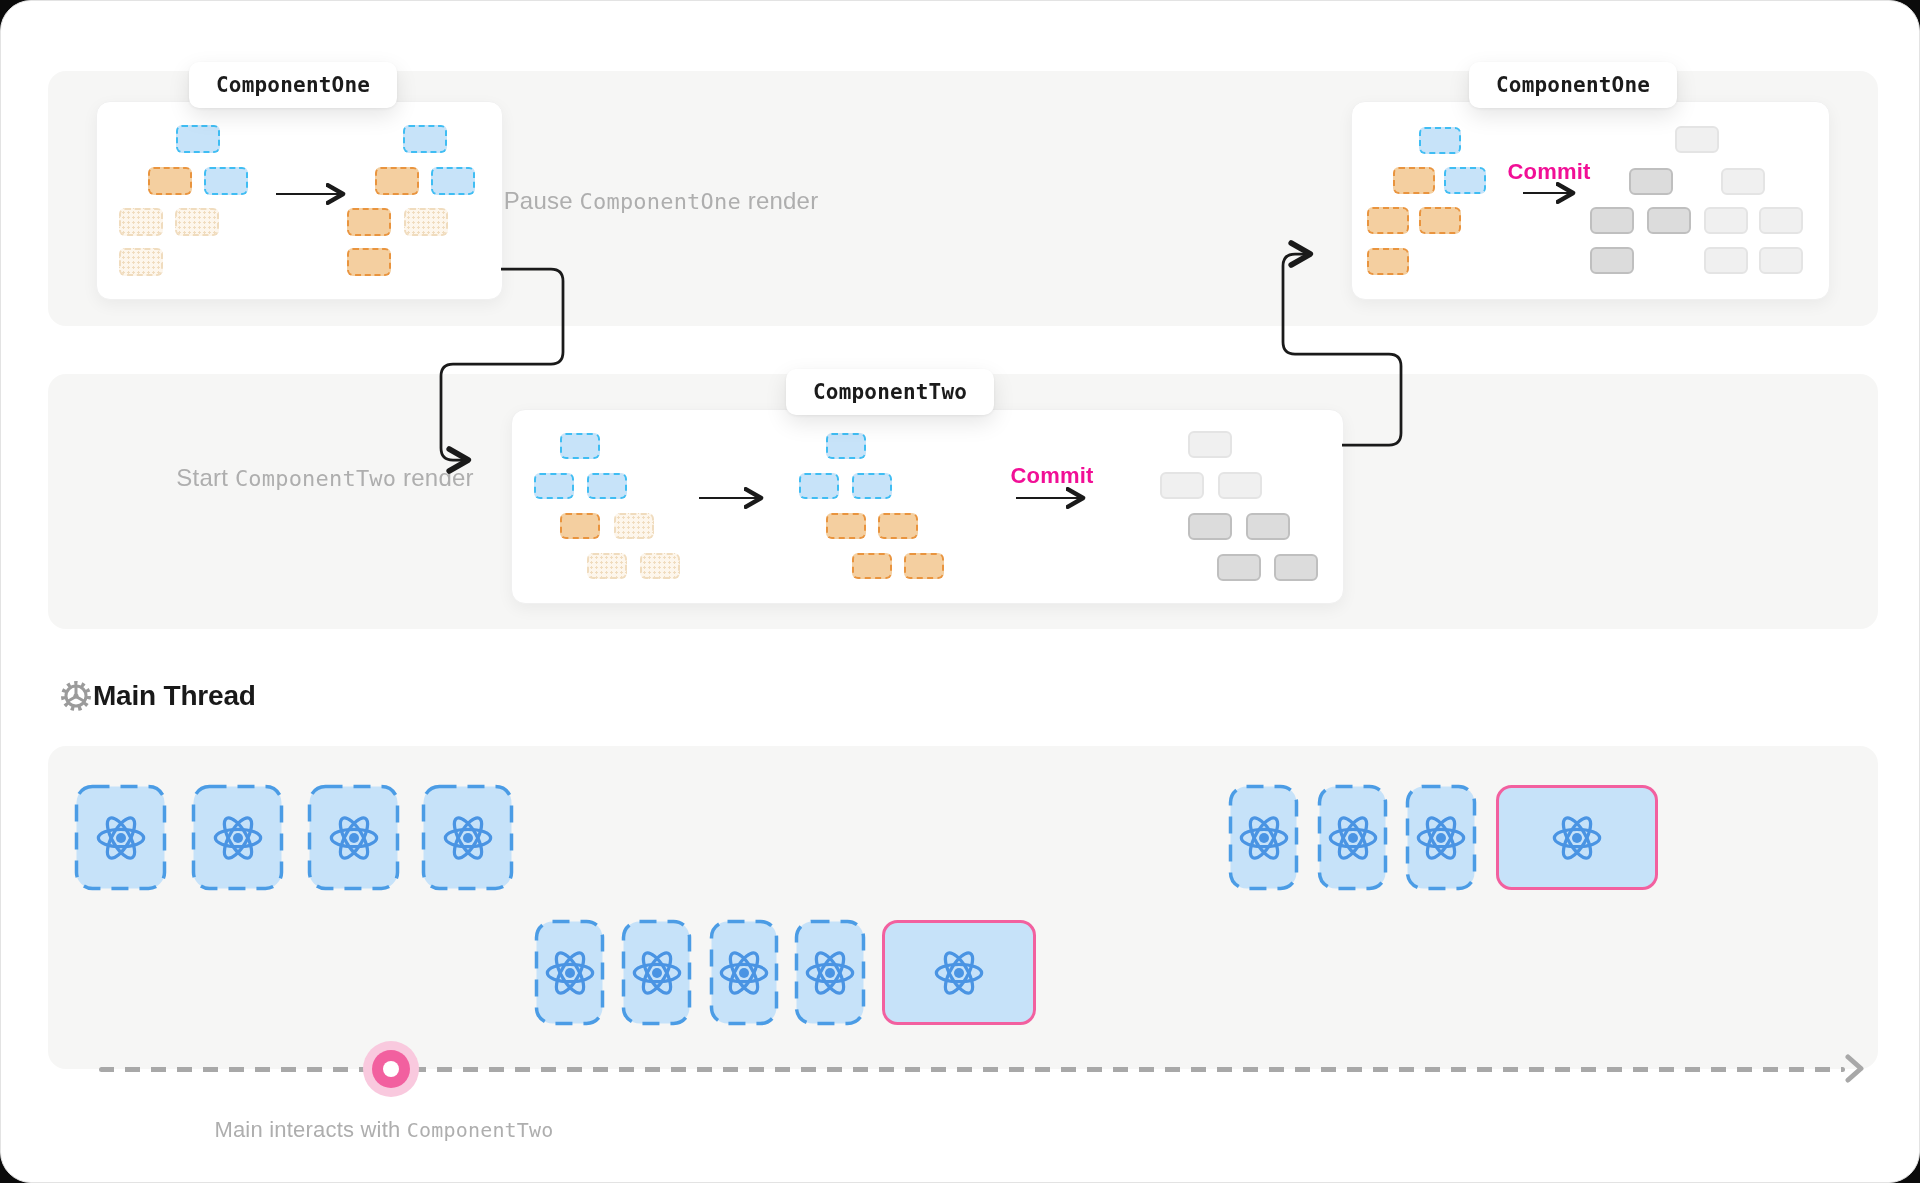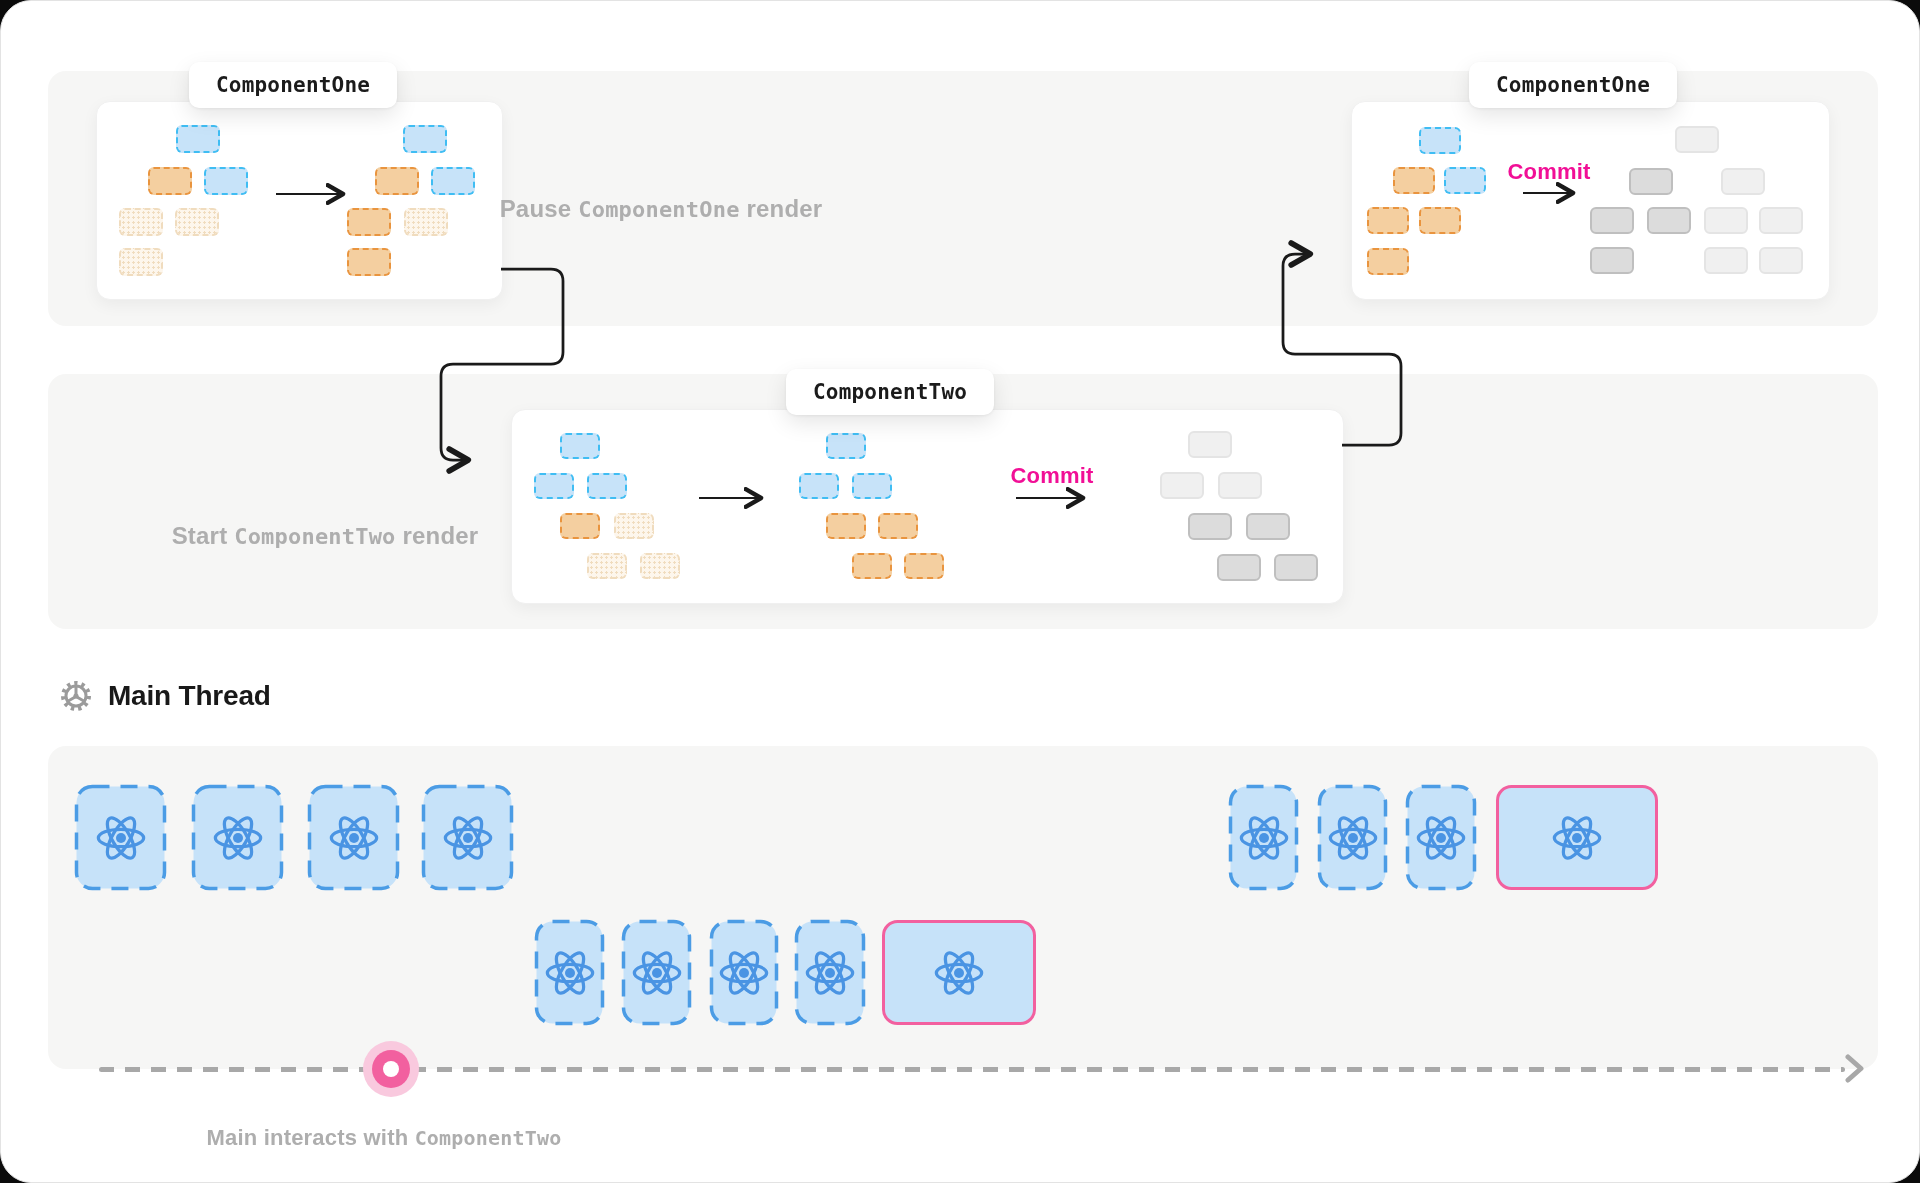--- a/index.html
+++ b/index.html
@@ -14,34 +14,34 @@
     box-shadow:0 5px 16px rgba(0,0,0,.05);}
   #card-one-before{left:95px;top:100px;width:405px;height:197px;}
   #card-one-after{left:1350px;top:100px;width:477px;height:197px;}
   #card-two{left:510px;top:408px;width:831px;height:193px;}
   .pill{position:absolute;height:46px;padding:0 27px;background:#fff;border-radius:10px;
     display:flex;align-items:center;justify-content:center;
     box-shadow:0 8px 22px rgba(0,0,0,.10),0 1px 3px rgba(0,0,0,.06);
     font-family:"DejaVu Sans Mono",monospace;font-size:21px;font-weight:600;color:#1b1b1b;
     letter-spacing:.2px;white-space:nowrap;z-index:6;}
   .glabel{position:absolute;transform:translate(-50%,-50%);white-space:nowrap;
-    color:#aeaeae;font-size:24px;font-weight:700;letter-spacing:.2px;z-index:3;margin-top:8px;}
+    color:#aeaeae;font-size:24px;font-weight:400;letter-spacing:.2px;z-index:3;}
   .glabel .mono{font-family:"DejaVu Sans Mono",monospace;font-size:22px;}
   .glabel.small{font-size:22px;}
   .glabel.small .mono{font-size:20px;}
   .commit{position:absolute;transform:translate(-50%,-50%);color:var(--commit_pink);
     font-size:22px;font-weight:700;letter-spacing:.2px;z-index:5;}
   .tbox{position:absolute;box-sizing:border-box;border-radius:6px;z-index:4;}
   .tbox.blue{background:var(--blue_fill);border:2.5px dashed var(--blue_border);}
   .tbox.orange{background:var(--orange_fill);border:2.5px dashed var(--orange_border);}
   .tbox.faded{background-color:var(--faded_fill);border:2px dashed var(--faded_border);
     background-image:radial-gradient(var(--faded_border) 1.1px,transparent 1.1px);background-size:5px 5px;}
   .tbox.grayd{background:var(--grayd_fill);border:2px solid var(--grayd_border);}
   .tbox.grayl{background:var(--grayl_fill);border:2px solid var(--grayl_border);}
-  #mt-header{position:absolute;left:58px;top:678px;display:flex;align-items:center;gap:15px;z-index:5;}
+  #mt-header{position:absolute;left:58px;top:678px;display:flex;align-items:center;z-index:5;}
   #mt-title{font-size:28px;font-weight:700;color:#191919;letter-spacing:-.2px;}
   .slice{position:absolute;display:flex;align-items:center;justify-content:center;z-index:4;}
   .slice svg.frame{position:absolute;left:0;top:0;}
   .slice .icon{position:relative;z-index:2;display:flex;}
   #overlay{position:absolute;left:0;top:0;z-index:5;pointer-events:none;}
   #timeline{position:absolute;left:98px;top:1066px;width:1746px;height:5px;border-radius:3px;
     background:repeating-linear-gradient(90deg,var(--timeline_gray) 0 15px,transparent 15px 26px);z-index:4;}
   #timeline-arrow{position:absolute;left:1844px;top:1053px;z-index:4;}
   #tdot{position:absolute;left:362px;top:1040px;width:56px;height:56px;border-radius:50%;
     background:var(--dot_halo);display:flex;align-items:center;justify-content:center;z-index:6;}
@@ -60,21 +60,21 @@
 
   <div class="card" id="card-one-before"></div>
   <div class="card" id="card-one-after"></div>
   <div class="card" id="card-two"></div>
 
   <div class="pill" style="left:188px;top:61px">ComponentOne</div>
   <div class="pill" style="left:1468px;top:61px">ComponentOne</div>
   <div class="pill" style="left:785px;top:368px">ComponentTwo</div>
 
   <div class="glabel" style="left:660px;top:200px"><span>Pause </span><span class="mono">ComponentOne</span><span> render</span></div>
-  <div class="glabel" style="left:324px;top:527px"><span>Start </span><span class="mono">ComponentTwo</span><span> render</span></div>
+  <div class="glabel" style="left:324px;top:477px"><span>Start </span><span class="mono">ComponentTwo</span><span> render</span></div>
 
   <div class="commit" style="left:1548px;top:171px">Commit</div>
   <div class="commit" style="left:1051px;top:475px">Commit</div>
 
   <div id="layer-trees">
       <div class="tbox blue" style="left: 175px; top: 124px; width: 44px; height: 28px;"></div>
       <div class="tbox orange" style="left: 147px; top: 166px; width: 44px; height: 28px;"></div>
       <div class="tbox blue" style="left: 203px; top: 166px; width: 44px; height: 28px;"></div>
       <div class="tbox faded" style="left: 118px; top: 207px; width: 44px; height: 28px;"></div>
       <div class="tbox faded" style="left: 174px; top: 207px; width: 44px; height: 28px;"></div>

